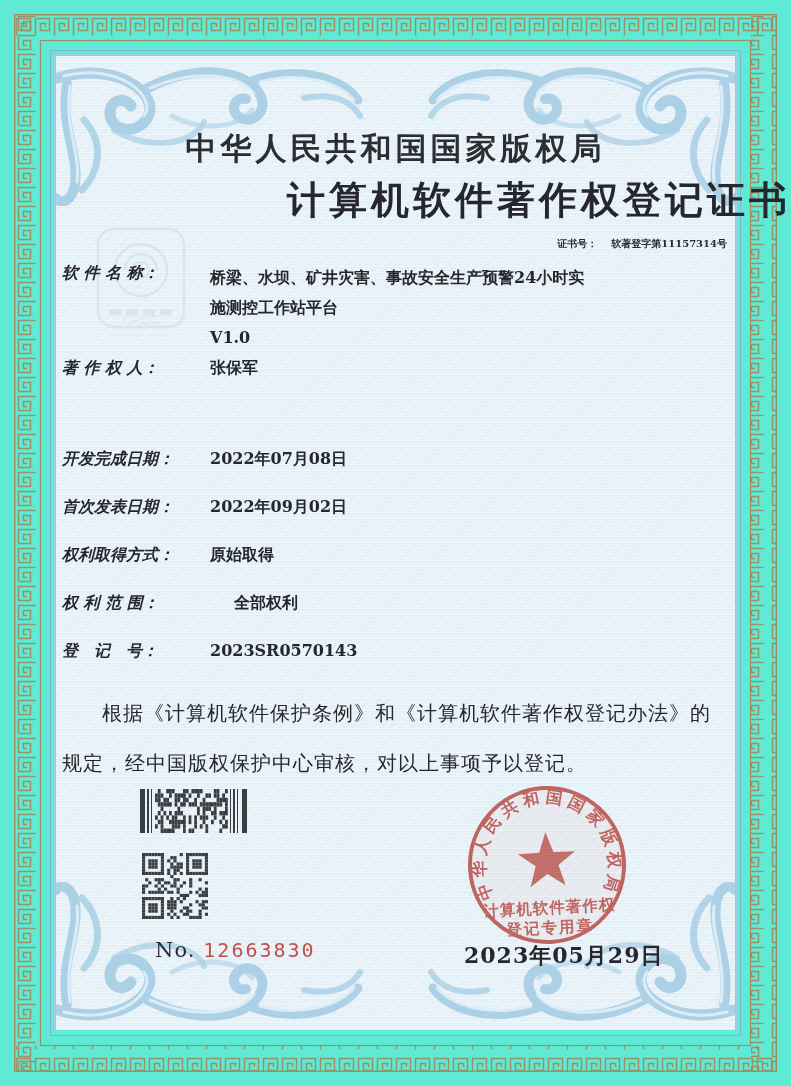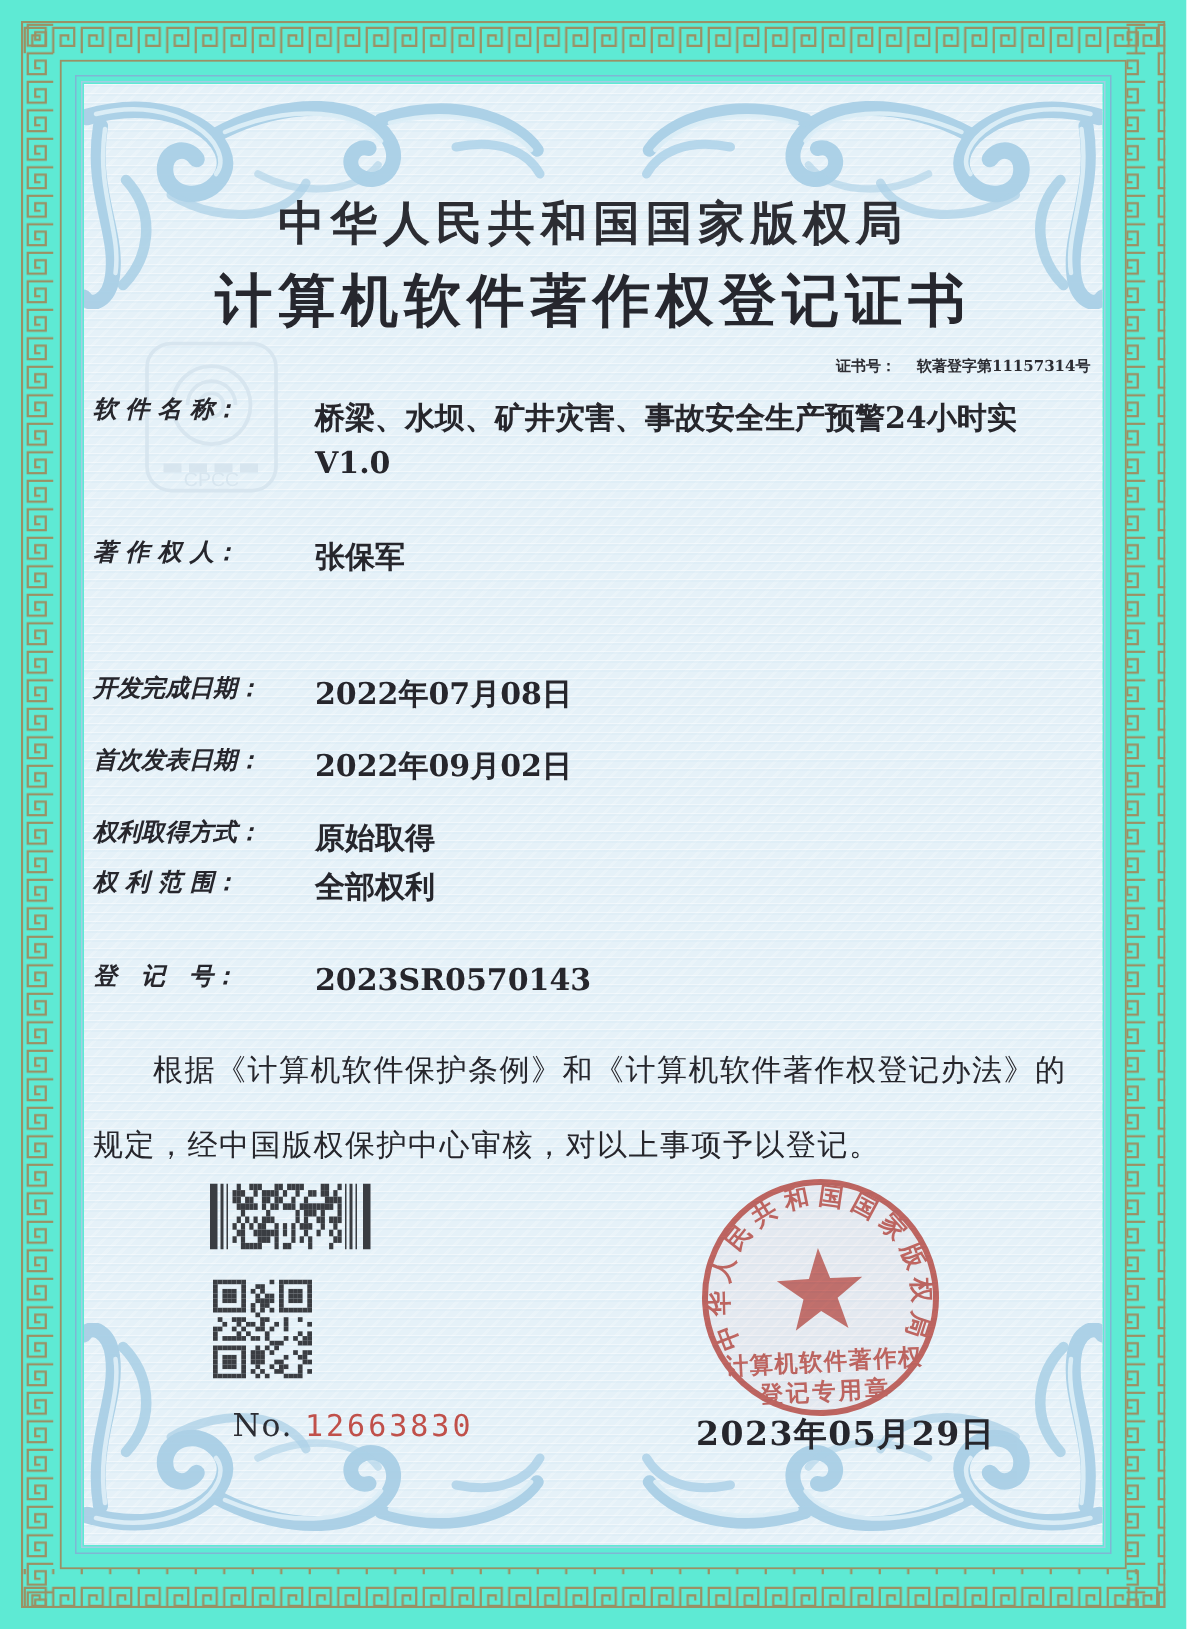--- a/index.html
+++ b/index.html
@@ -25,35 +25,35 @@
   .flourish { position:absolute; width:312px; height:148px; opacity:.95; }
   .fl-tl { left:-4px; top:2px; }
   .fl-tr { right:-4px; top:2px; transform:scaleX(-1); }
   .fl-bl { left:-4px; bottom:0px; transform:scaleY(-1); }
   .fl-br { right:-4px; bottom:0px; transform:scale(-1,-1); }
 
   .watermark { position:absolute; left:95px; top:226px; opacity:.85; }
 
   .authority { position:absolute; left:0; right:0; top:128px; text-align:center;
     font-size:31px; font-weight:bold; letter-spacing:4px; color:#2c2d33; }
-  .main-title { position:absolute; left:0; right:0; top:175px; text-align:center;
+  .main-title { position:absolute; left:0; right:0; top:175px; text-align:right;
     font-size:38px; font-weight:bold; letter-spacing:4px; color:#26272e; }
   .cert-no { position:absolute; right:64px; top:237px; font-size:10px; font-weight:bold; color:#2c2d33; }
   .cert-no .val { margin-left:14px; }
 
   .field-row { position:absolute; left:62px; display:flex; color:#26262c; }
   .field-label { width:148px; flex:0 0 148px; font-size:16px; font-weight:bold; white-space:nowrap;font-style:italic; }
-  .field-value { font-size:20px; font-weight:bold; }
+  .field-value { font-size:16px; font-weight:bold; }
   .sw-lines { width:528px; line-height:30px; }
   .row-sw { top:263px; }
   .row-author { top:358px; }
   .row-dev { top:449px; }
   .row-pub { top:497px; }
   .row-acq { top:545px; }
-  .row-scope { top:578px; }
+  .row-scope { top:593px;gap:24px; }
   .row-reg { top:641px; }
 
   .paragraph { position:absolute; left:62px; top:688px; width:668px;
     font-size:20px; line-height:50px; color:#26262c; text-indent:2em; letter-spacing:1px; font-weight:500; }
 
   .barcode { position:absolute; left:140px; top:789px; }
   .qrcode  { position:absolute; left:142px; top:853px; }
 
   .serial { position:absolute; left:110px; top:938px; font-size:21px; color:#2c2d33; letter-spacing:1px;margin-left:45px; }
   .serial .num { color:#c0504a; font-family:"DejaVu Sans Mono","Liberation Mono",monospace;
@@ -139,20 +139,21 @@
   <div class="authority">中华人民共和国国家版权局</div>
   <div class="main-title">计算机软件著作权登记证书</div>
   <div class="cert-no">
     <span>证书号：</span><span class="val">软著登字第11157314号</span>
   </div>
 
   <div class="field-row row-sw">
     <div class="field-label">软 件 名 称：</div>
     <div class="field-value sw-lines">
       <div>桥梁、水坝、矿井灾害、事故安全生产预警24小时实</div>
+      <div>施测控工作站平台</div>
       <div>V1.0</div>
     </div>
   </div>
 
   <div class="field-row row-author">
     <div class="field-label">著 作 权 人：</div>
     <div class="field-value">张保军</div>
   </div>
 
   <div class="field-row row-dev">

